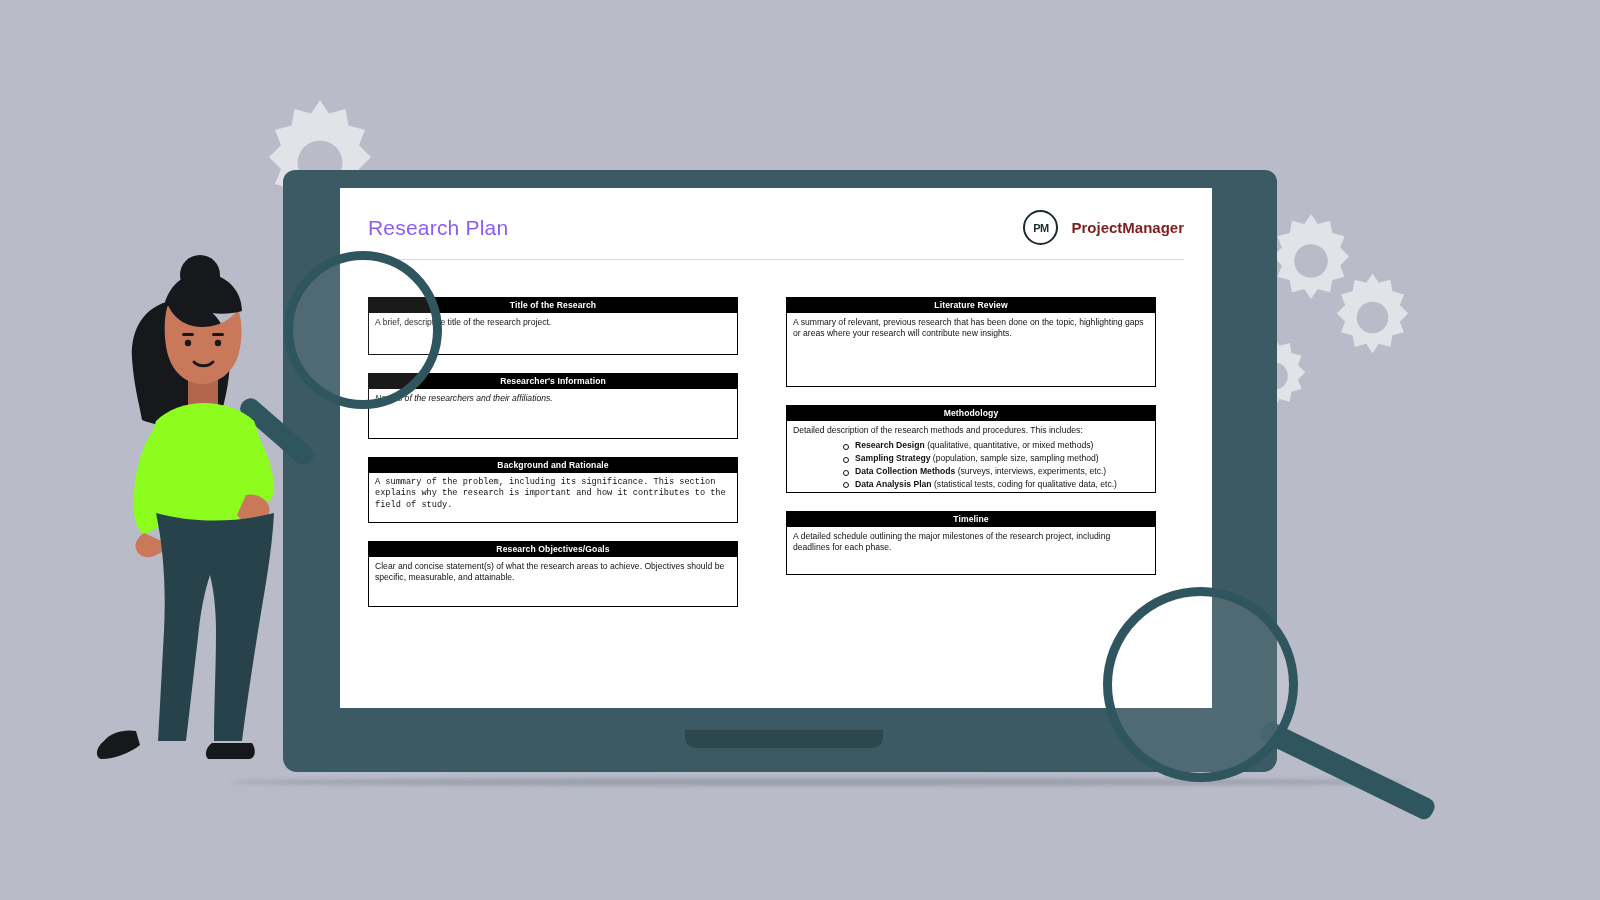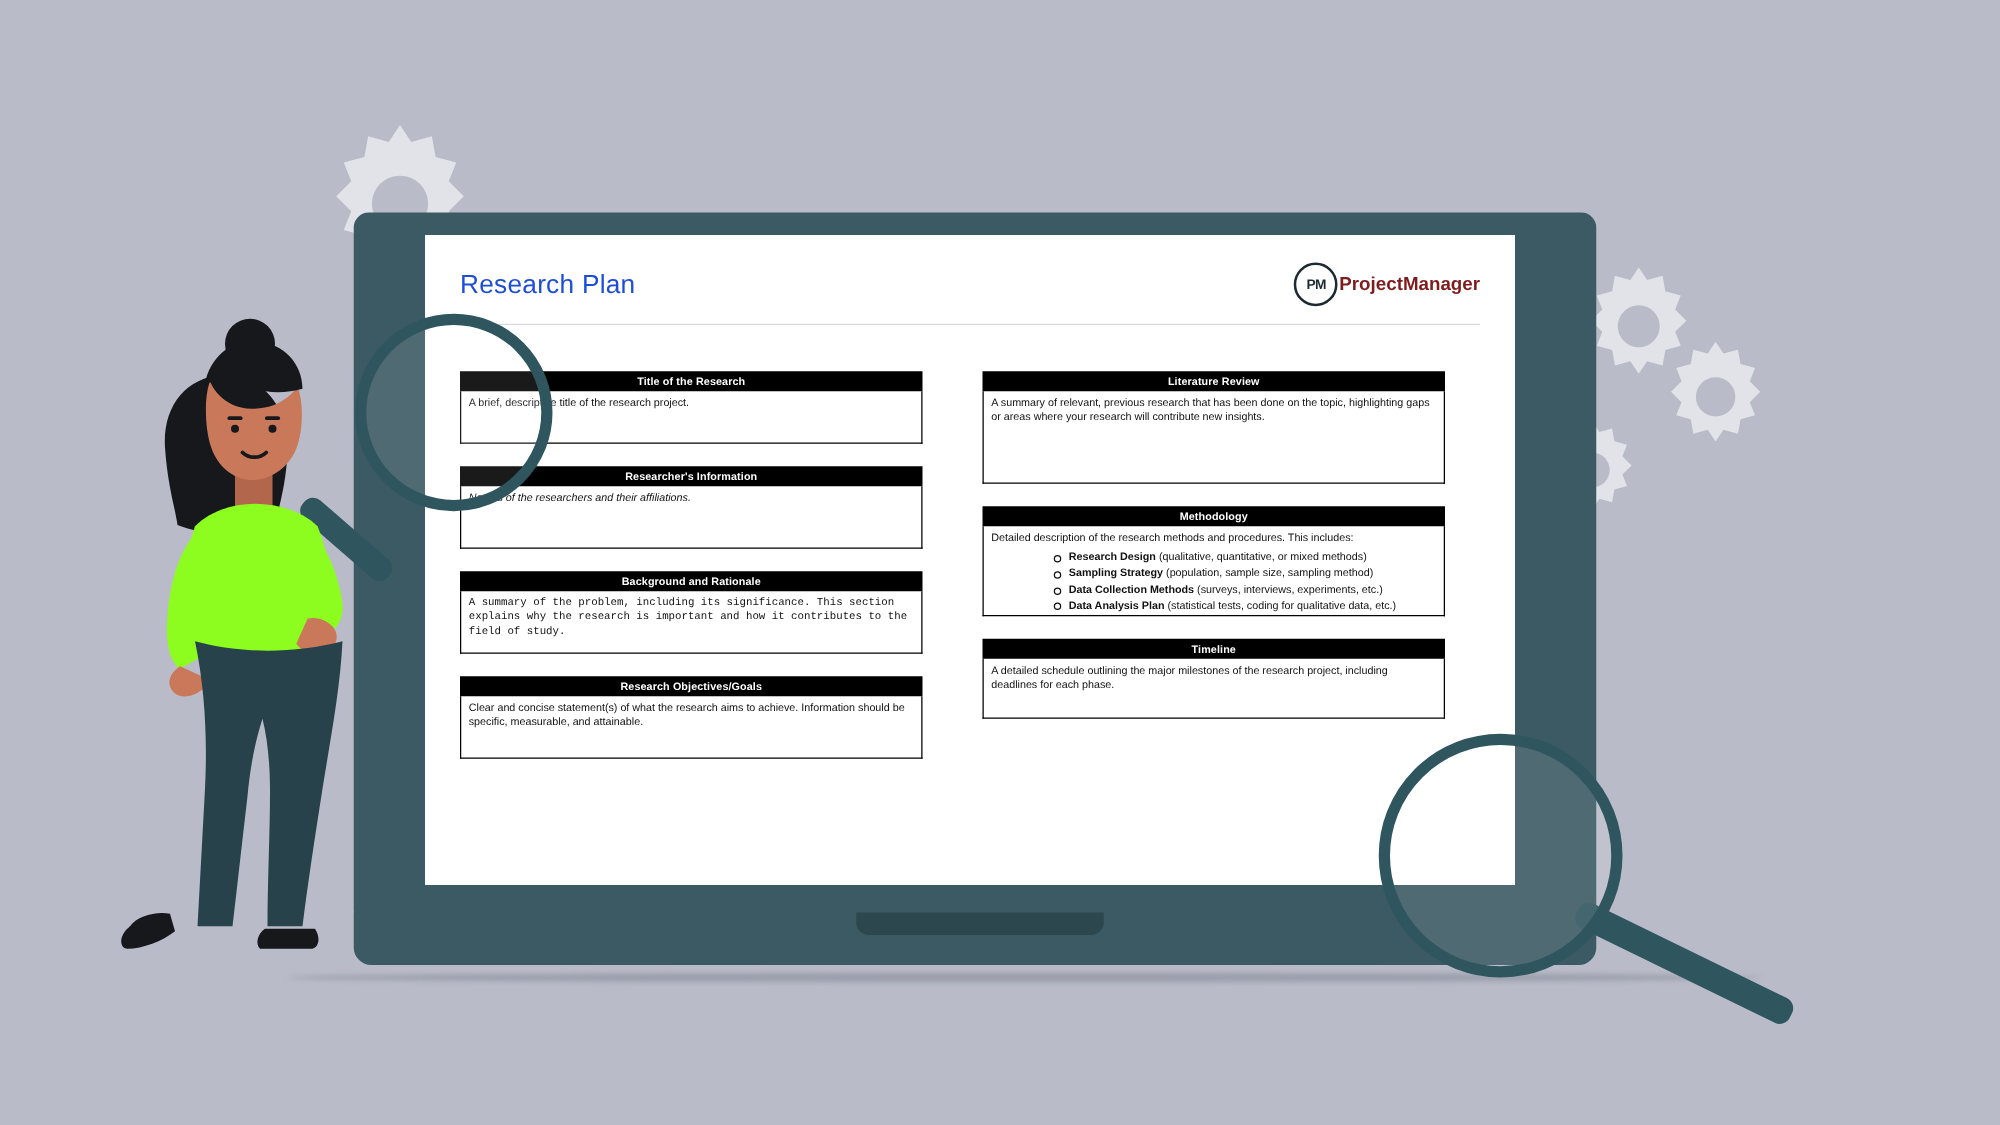--- a/index.html
+++ b/index.html
@@ -36,23 +36,23 @@
   
   .doc{
     position:absolute;left:340px;top:188px;width:872px;height:520px;
     background:#fff;box-sizing:border-box;padding:22px 28px 0 28px;
   }
   .doc-header{
     display:flex;align-items:center;justify-content:space-between;
     padding-bottom:14px;border-bottom:1px solid #d8dadd;
   }
   .doc-title{
-    font-size:21px;color:#1d4ed8;letter-spacing:.2px;
-  }
-  .brand{display:flex;align-items:center;gap:1px;}
+    font-size:21px;color:#8b5cf6;letter-spacing:.2px;
+  }
+  .brand{display:flex;align-items:center;gap:13px;}
   .brand-mark{
     width:31px;height:31px;border-radius:50%;
     border:2.5px solid #1c2b31;display:flex;align-items:center;justify-content:center;
     font-size:11px;font-weight:bold;color:#1c2b31;letter-spacing:-.5px;
   }
   .brand-name{font-size:15px;font-weight:bold;color:#7f1d1d;}
 
   .columns{display:flex;gap:48px;margin-top:37px;}
   .col{width:370px;}
 
@@ -146,21 +146,21 @@
           <div class="block-body">Names of the researchers and their affiliations.</div>
         </div>
 
         <div class="block h-bg">
           <div class="block-head">Background and Rationale</div>
           <div class="block-body">A summary of the problem, including its significance. This section explains why the research is important and how it contributes to the field of study.</div>
         </div>
 
         <div class="block h-obj">
           <div class="block-head">Research Objectives/Goals</div>
-          <div class="block-body">Clear and concise statement(s) of what the research aims to achieve. Information should be specific, measurable, and attainable.</div>
+          <div class="block-body">Clear and concise statement(s) of what the research areas to achieve. Objectives should be specific, measurable, and attainable.</div>
         </div>
 
       </div>
 
       <div class="col">
 
         <div class="block h-lit">
           <div class="block-head">Literature Review</div>
           <div class="block-body">A summary of relevant, previous research that has been done on the topic, highlighting gaps or areas where your research will contribute new insights.</div>
         </div>

